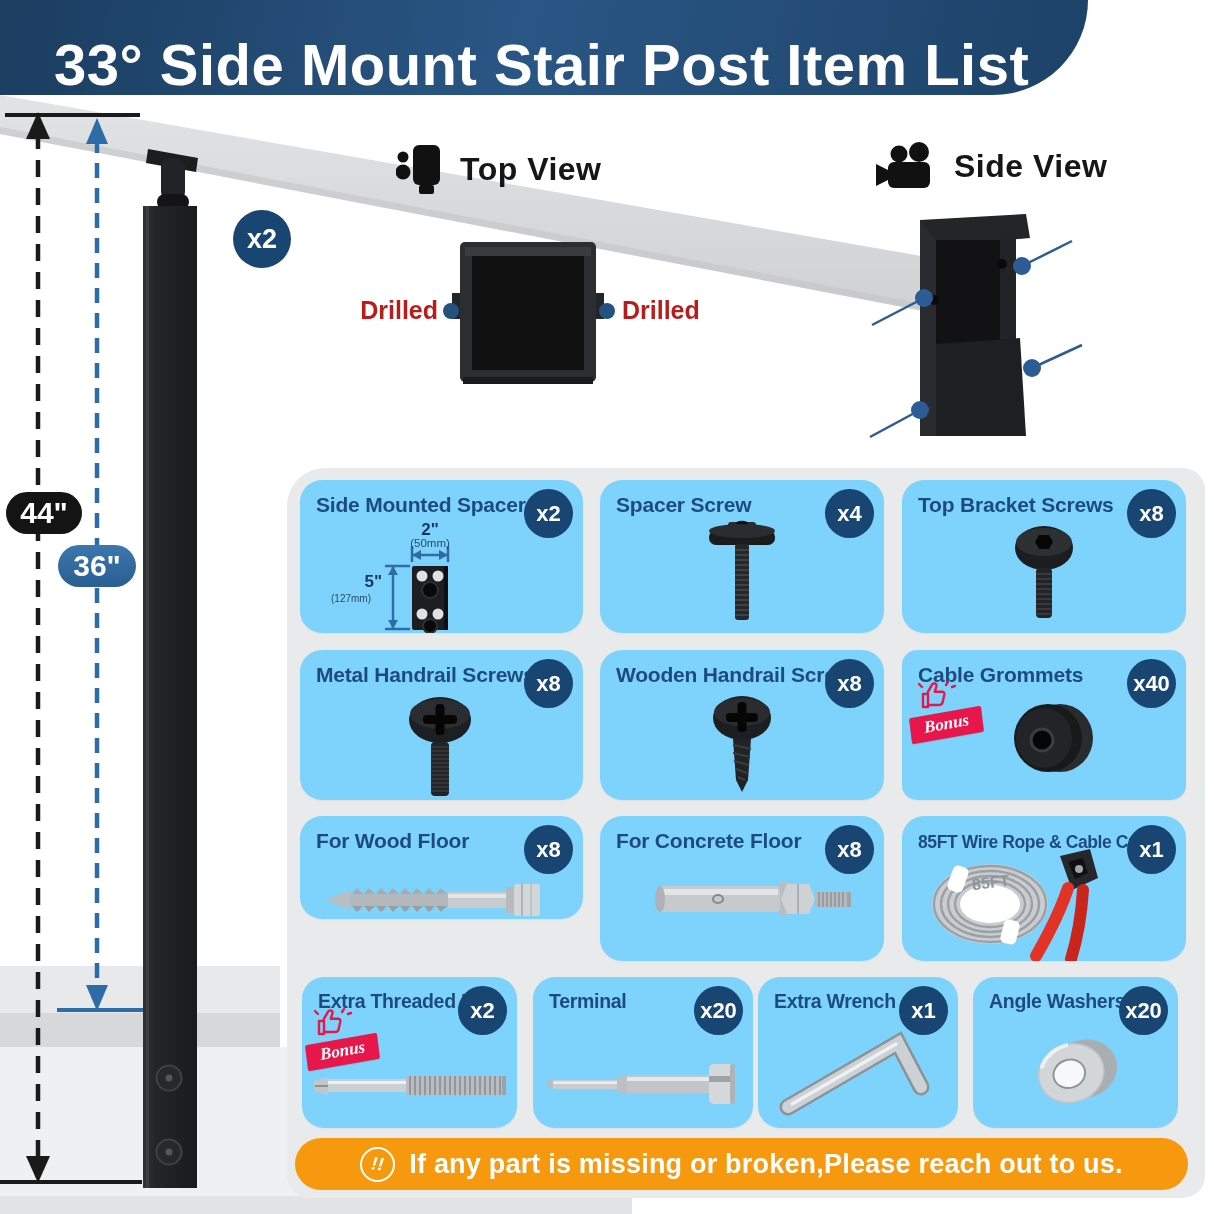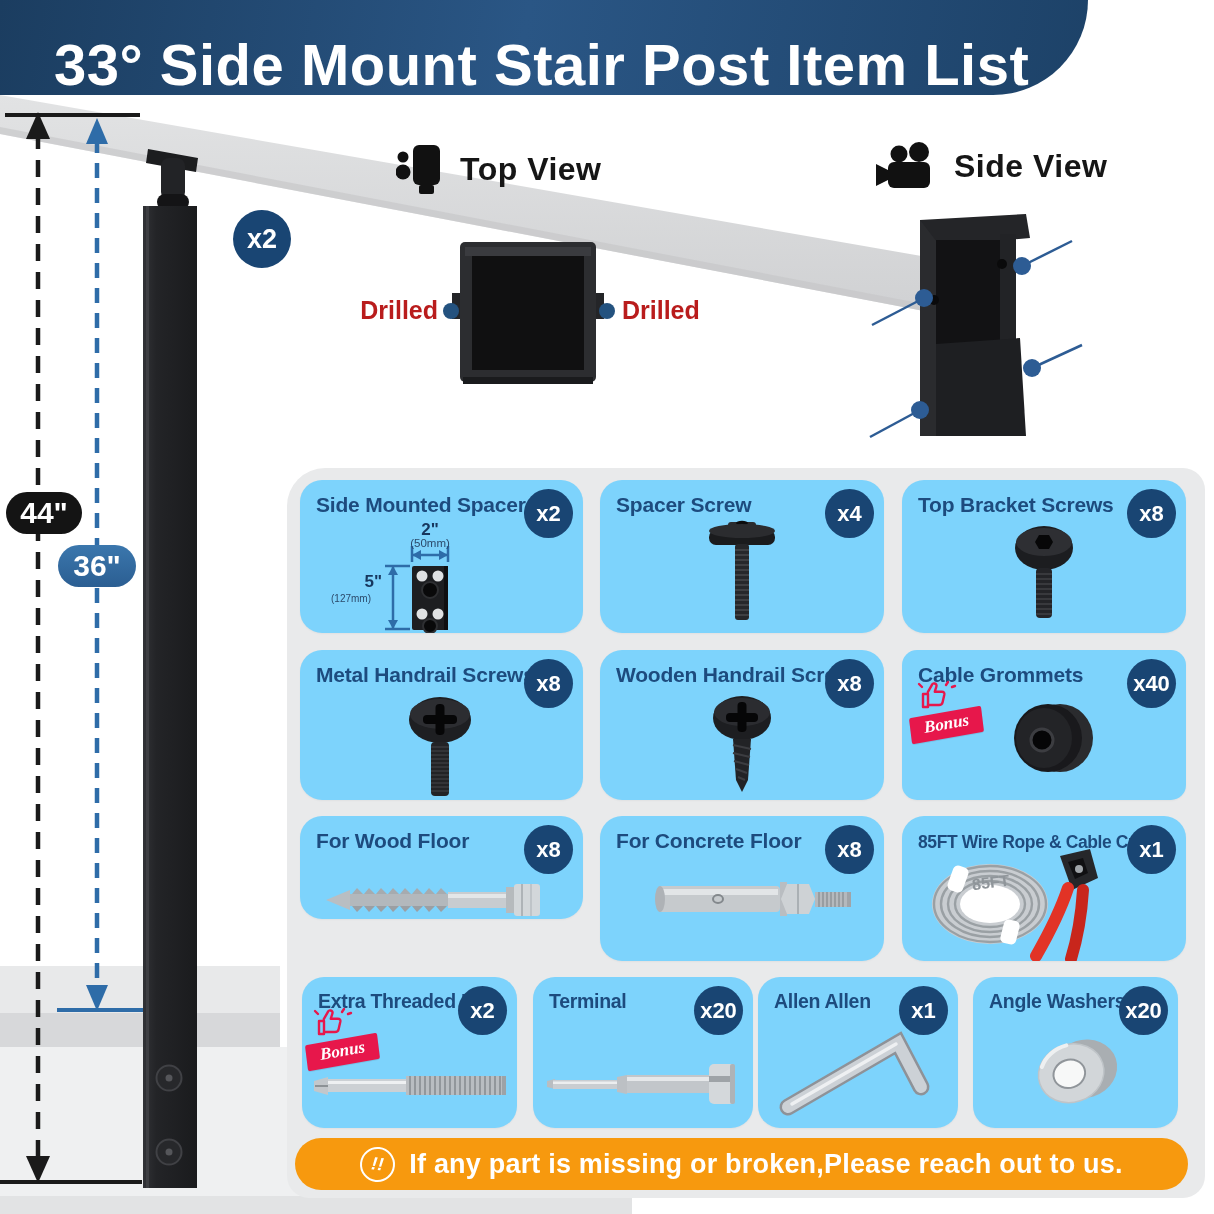--- a/index.html
+++ b/index.html
@@ -411,21 +411,21 @@
       <polygon points="84,100 94,98 94,117 84,115" fill="#bcc0c4"></polygon>
       <rect x="94" y="98" width="82" height="18" fill="#c2c6ca"></rect>
       <rect x="94" y="100" width="82" height="4" fill="#e6e8ea"></rect>
       <rect x="176" y="87" width="26" height="40" rx="5" fill="#d4d8db"></rect>
       <rect x="176" y="99" width="26" height="6" fill="#9ea3a7"></rect>
       <rect x="197" y="87" width="5" height="40" rx="2" fill="#aeb3b7"></rect>
     </svg>
   </div>
 
   <div class="card" style="left:758px; top:977px; width:200px; height:151px;">
-    <div class="card-title title-r4">Allen Allen</div>
+    <div class="card-title title-r4">Extra Wrench</div>
     <div class="qty-badge">x1</div>
     <svg class="art" width="200" height="151" viewBox="0 0 200 151">
       <g stroke="#8e9298" stroke-width="17" stroke-linecap="round" fill="none">
         <path d="M30,130 L140,66 L163,110"></path>
       </g>
       <g stroke="#ccd1d6" stroke-width="12" stroke-linecap="round" fill="none">
         <path d="M30,130 L140,66 L163,110"></path>
       </g>
       <path d="M34,127 L138,67" stroke="#eef0f2" stroke-width="3.5" stroke-linecap="round"></path>
     </svg>

